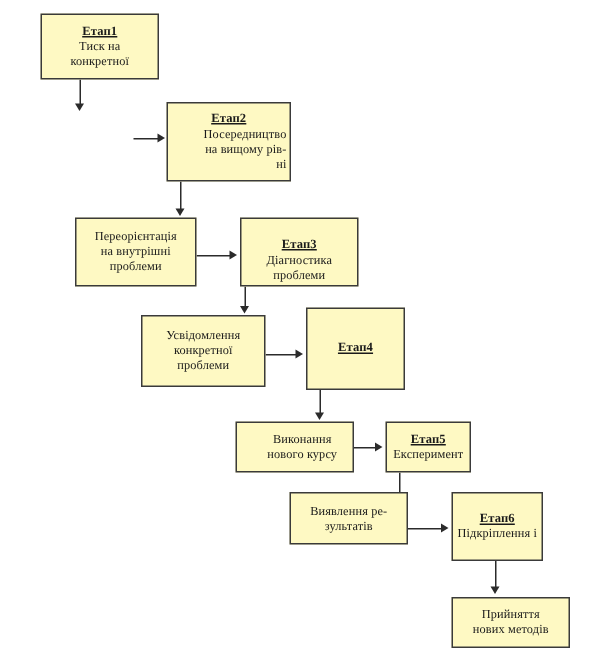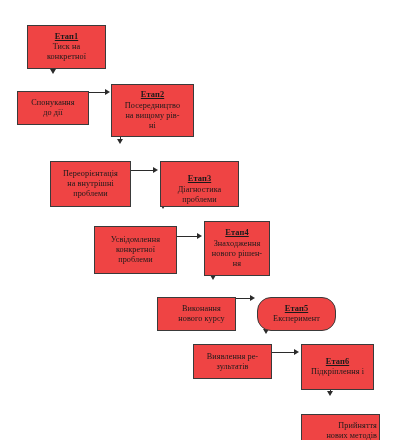--- a/index.html
+++ b/index.html
@@ -16,32 +16,31 @@
     position: relative;
     width: 410px;
     height: 440px;
     background: #ffffff;
     overflow: hidden;
   }
   .node {
     position: absolute;
     box-sizing: border-box;
     border: 1px solid #3a3a3a;
-    background: #ef4444;
+    background: #fef9c3;
     display: flex;
     flex-direction: column;
     align-items: center;
     justify-content: center;
     text-align: center;
     font-size: 8.2px;
     line-height: 1.22;
     letter-spacing: 0.1px;
     padding: 1px 2px;
     z-index: 2;
-    margin-top: 16px;
   }
   .node .stage-label {
     font-weight: bold;
     text-decoration: underline;
     font-size: 8.4px;
     margin-bottom: 0.5px;
     white-space: nowrap;
   }
   .node .node-text {
     display: block;
@@ -80,28 +79,22 @@
 <div id="diagram-canvas">
 
   <div class="node" style="left:27px; top:9px; width:79px; height:44px;">
     <span class="stage-label">Етап1</span>
     <span class="node-text">
       <span>Тиск на</span>
       <span>конкретної</span>
     </span>
   </div>
 
-  <div class="node" style="left:17px; top:75px; width:72px; height:34px;">
-    <span class="node-text">
-      <span>Спонукання</span>
-      <span>до дії</span>
-    </span>
-  </div>
 
-  <div class="node" style="left:111px; top:68px; width:83px; height:53px;">
+  <div class="node" style="left:111px; top:68px; width:83px; height:53px;text-align:right;">
     <span class="stage-label">Етап2</span>
     <span class="node-text">
       <span>Посередництво</span>
       <span>на вищому рів-</span>
       <span>ні</span>
     </span>
   </div>
 
   <div class="node" style="left:50px; top:145px; width:81px; height:46px;">
     <span class="node-text">
@@ -122,56 +115,51 @@
   <div class="node" style="left:94px; top:210px; width:83px; height:48px;">
     <span class="node-text">
       <span>Усвідомлення</span>
       <span>конкретної</span>
       <span>проблеми</span>
     </span>
   </div>
 
   <div class="node" style="left:204px; top:205px; width:66px; height:55px;">
     <span class="stage-label">Етап4</span>
-    <span class="node-text">
-      <span>Знаходження</span>
-      <span>нового рішен-</span>
-      <span>ня</span>
-    </span>
   </div>
 
   <div class="node" style="left:157px; top:281px; width:79px; height:34px;padding-left:12px;">
     <span class="node-text">
       <span>Виконання</span>
       <span>нового курсу</span>
     </span>
   </div>
 
-  <div class="node" style="left:257px; top:281px; width:79px; height:34px;border-radius:14px;">
+  <div class="node" style="left:257px; top:281px; width:57px; height:34px;">
     <span class="stage-label">Етап5</span>
     <span class="node-text">
       <span>Експеримент</span>
     </span>
   </div>
 
   <div class="node" style="left:193px; top:328px; width:79px; height:35px;text-align:center;">
     <span class="node-text">
       <span>Виявлення ре-</span>
       <span>зультатів</span>
     </span>
   </div>
 
-  <div class="node" style="left:301px; top:328px; width:73px; height:46px;">
+  <div class="node" style="left:301px; top:328px; width:61px; height:46px;">
     <span class="stage-label">Етап6</span>
     <span class="node-text">
       <span>Підкріплення і</span>
     </span>
   </div>
 
-  <div class="node" style="left:301px; top:398px; width:79px; height:34px;text-align:right;">
+  <div class="node" style="left:301px; top:398px; width:79px; height:34px;">
     <span class="node-text">
       <span>Прийняття</span>
       <span>нових методів</span>
     </span>
   </div>
 
   <div class="conn v" style="left:53px; top:53px; height:17px;"></div>
   <div class="arrowhead down" style="left:50px; top:69px;"></div>
 
   <div class="conn h" style="left:89px; top:92px; width:17px;"></div>

